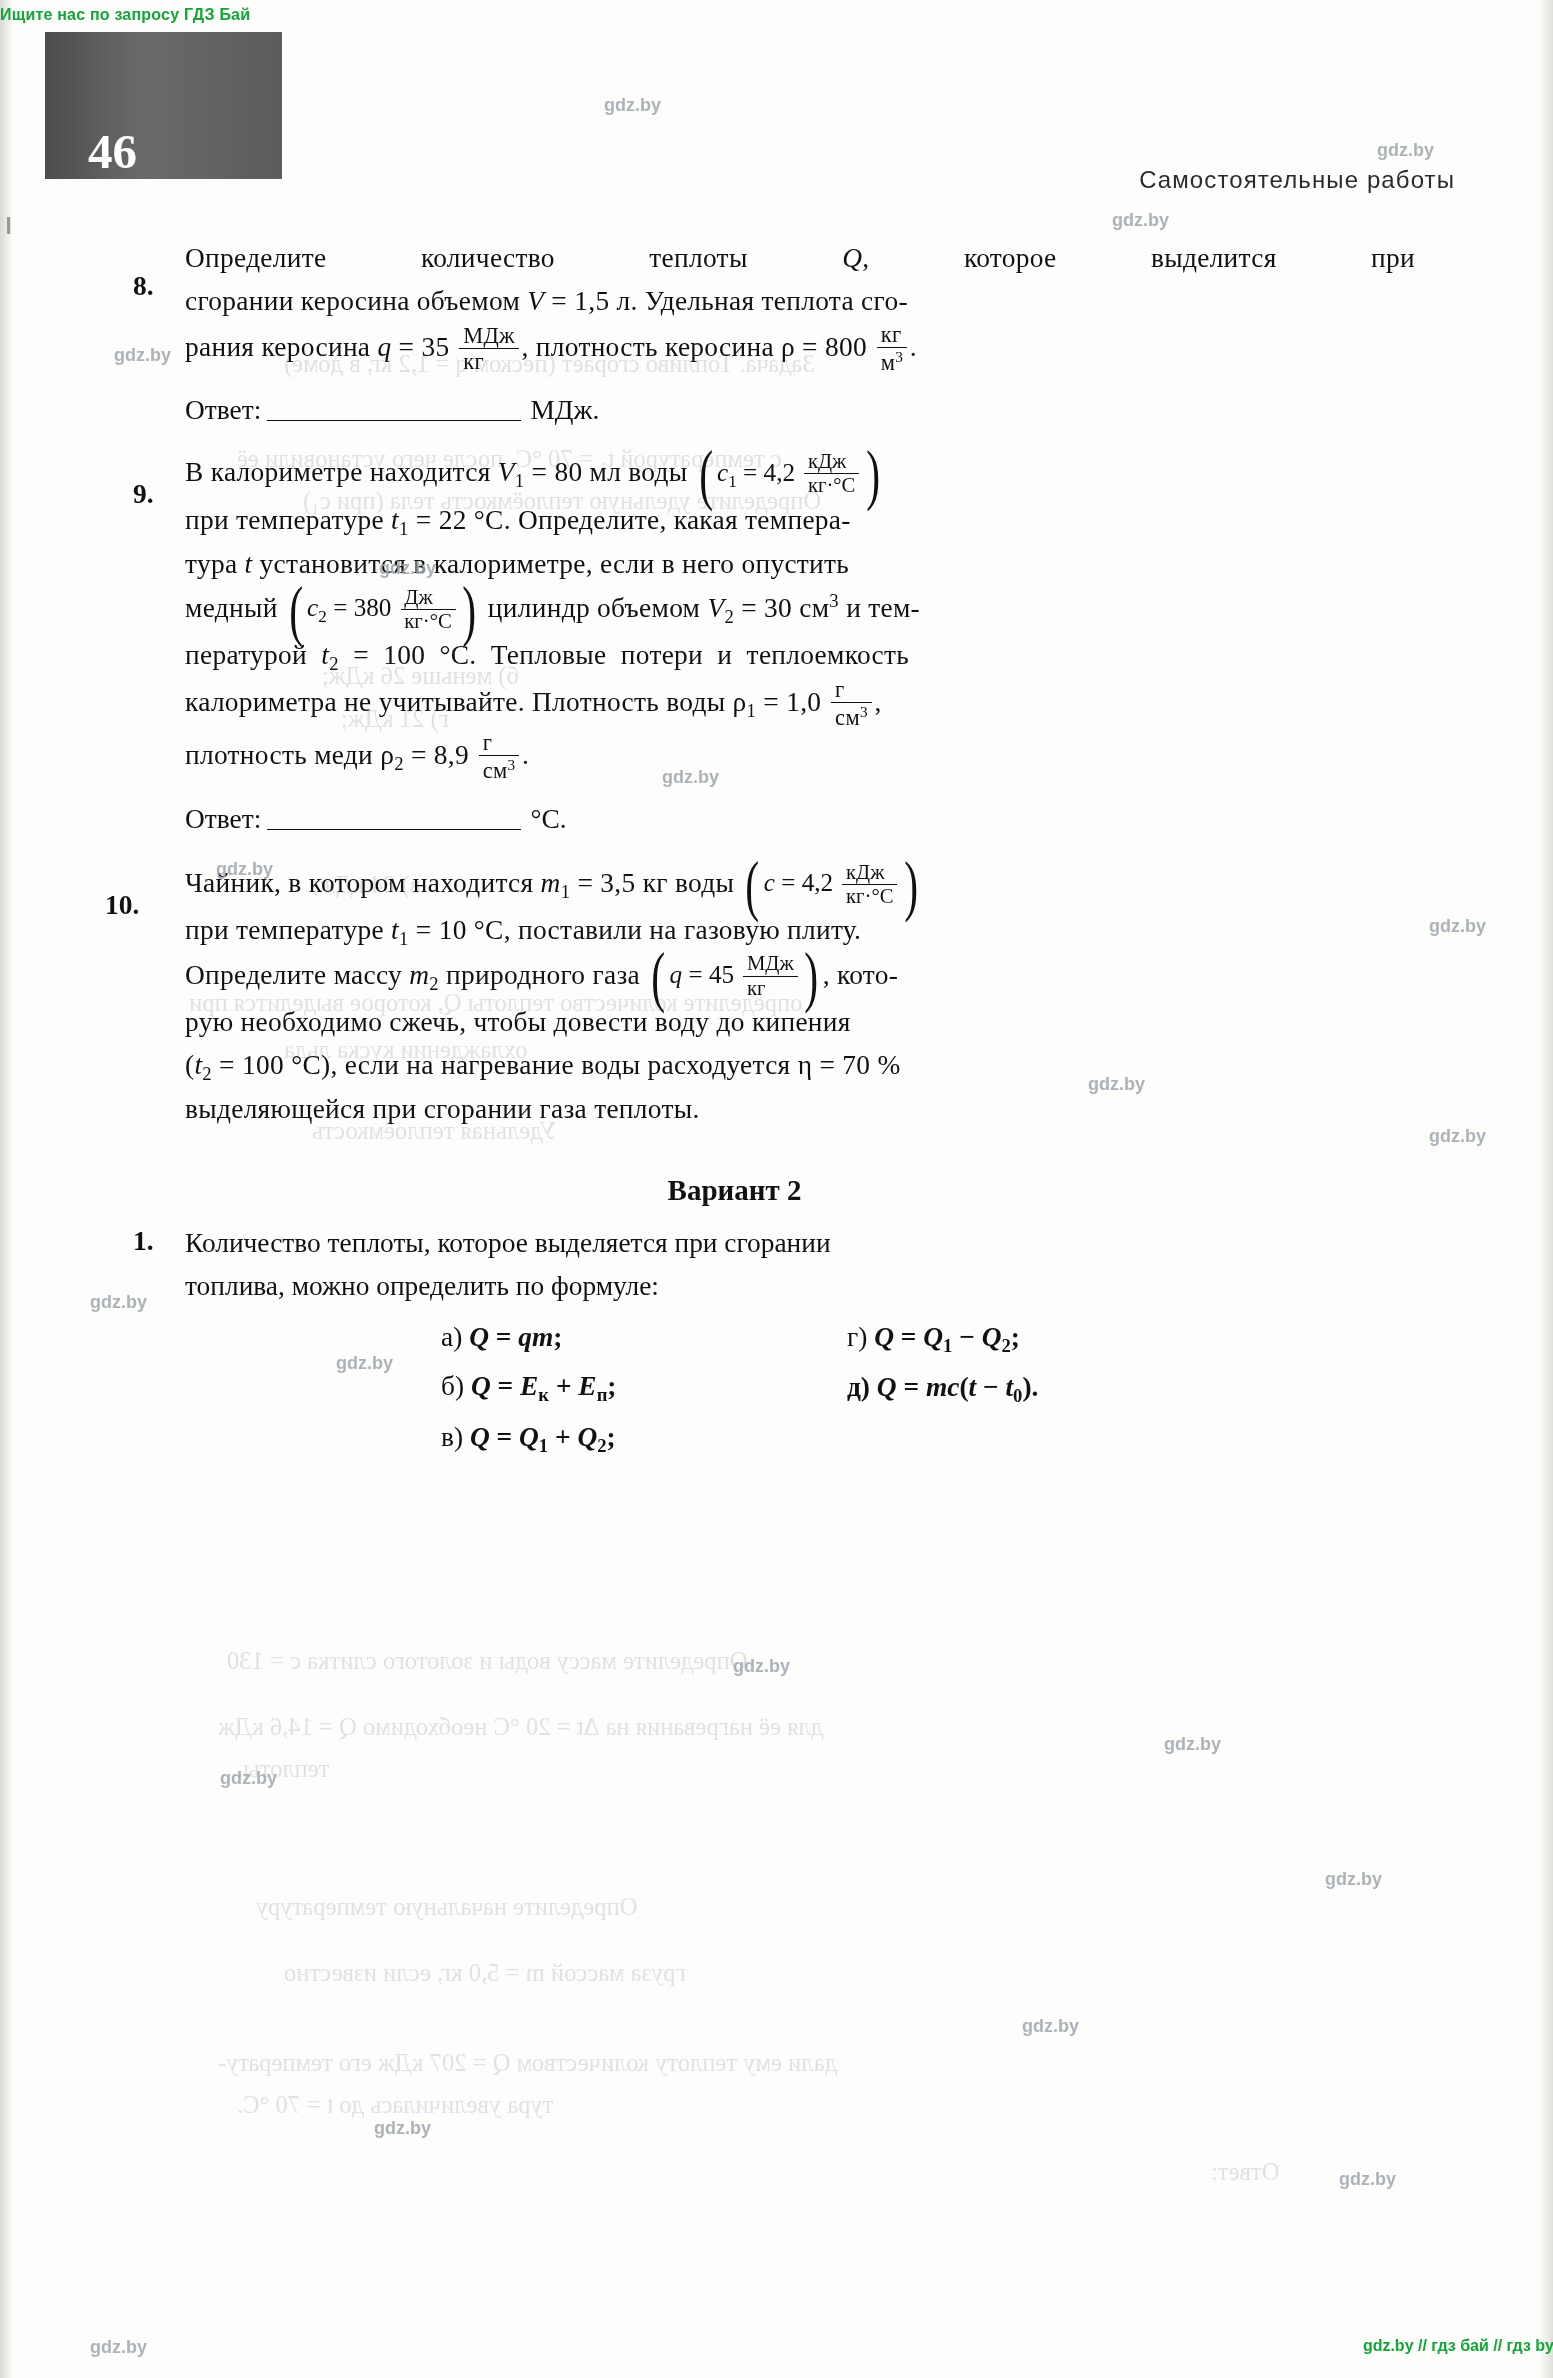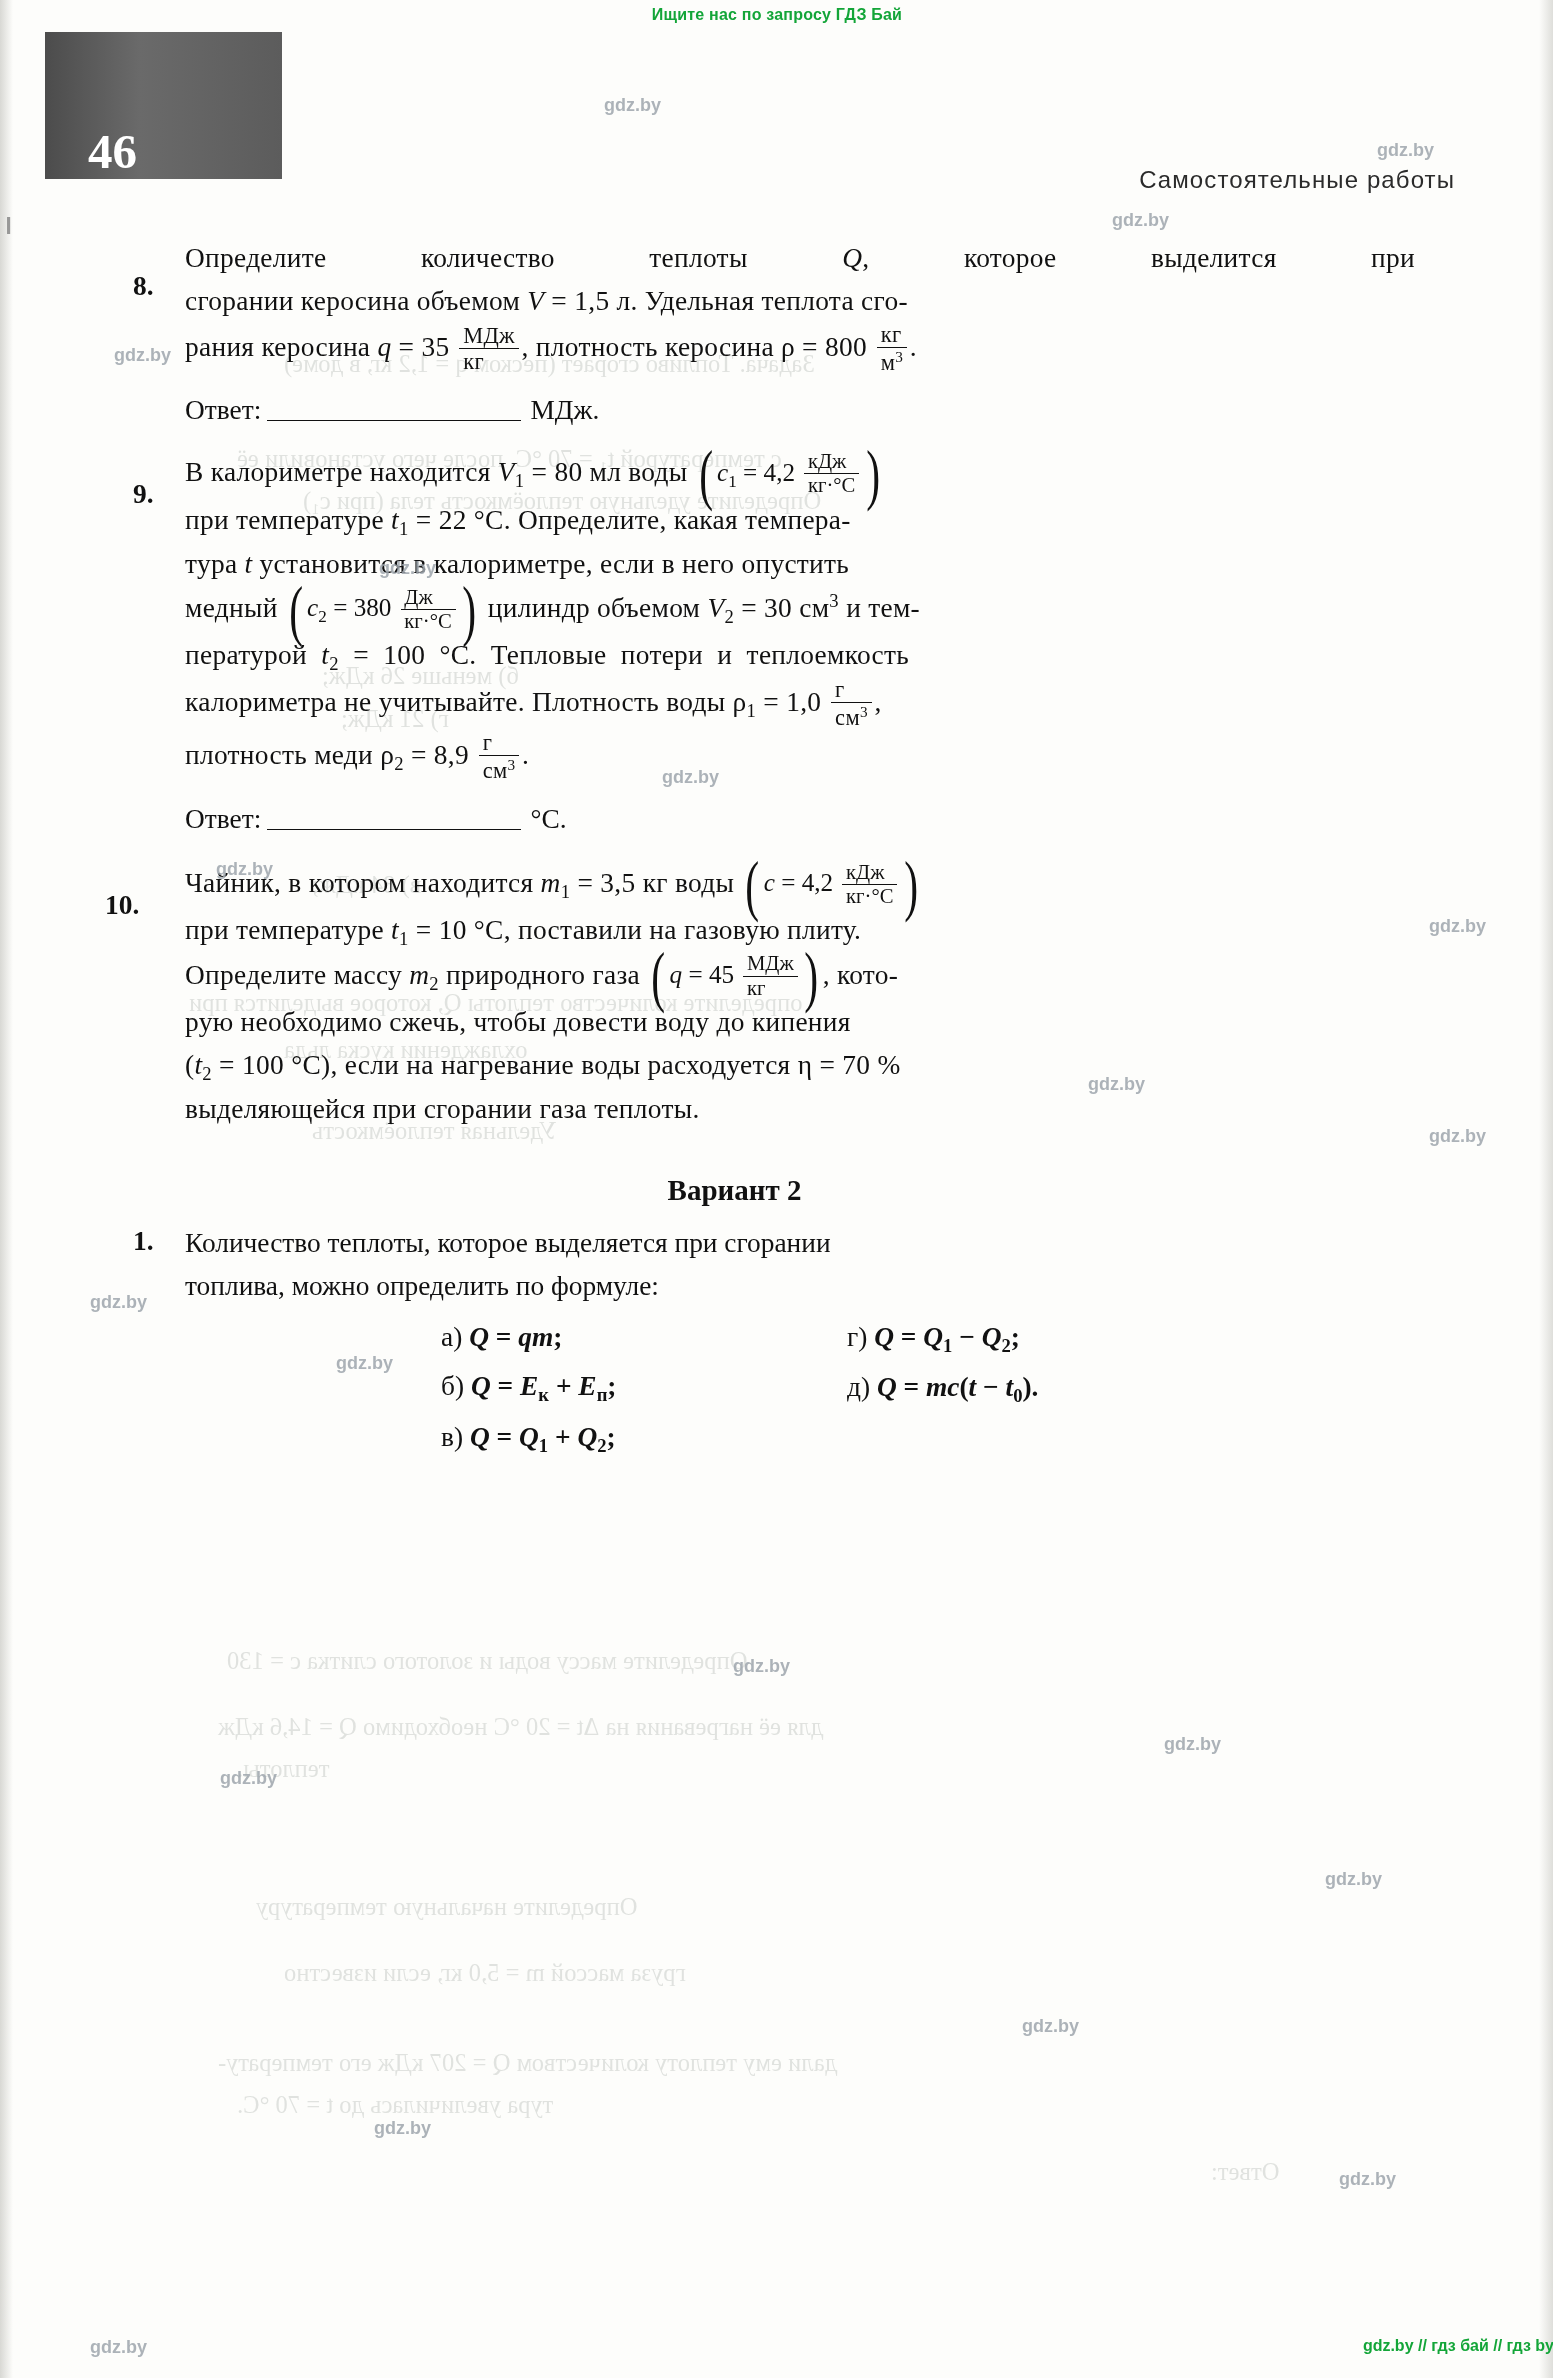--- a/index.html
+++ b/index.html
@@ -18,21 +18,21 @@
     position: absolute;
     inset: 0;
     background: #fdfdfb;
   }
   
   .top-banner {
     position: absolute;
     top: 5.7px;
     left: 0;
     width: 100%;
-    text-align: center;
+    text-align: left;
     font-family: "Liberation Sans", sans-serif;
     font-size: 16px;
     font-weight: bold;
     color: #13a538;
     letter-spacing: 0.2px;
   }
   
   .page-num-block {
     position: absolute;
     left: 45px;
@@ -292,21 +292,21 @@
         <span>топлива, можно определить по формуле:</span>
       </div>
       <div class="opts" style="position:relative; height:142px; margin-top:7.6px;">
         <div class="opt-col-left" style="top:0;">
           <div><span>а)</span> <b><i class="v">Q</i> = <i class="v">qm</i>;</b></div>
           <div style="margin-top:5.7px;"><span>б)</span> <b><i class="v">Q</i> = <i class="v">E</i><span class="sub">к</span> + <i class="v">E</i><span class="sub">п</span>;</b></div>
           <div style="margin-top:5.7px;"><span>в)</span> <b><i class="v">Q</i> = <i class="v">Q</i><span class="sub">1</span> + <i class="v">Q</i><span class="sub">2</span>;</b></div>
         </div>
         <div class="opt-col-right" style="top:0;">
           <div><span>г)</span> <b><i class="v">Q</i> = <i class="v">Q</i><span class="sub">1</span> − <i class="v">Q</i><span class="sub">2</span>;</b></div>
-          <div style="margin-top:5.7px;"><span>д)</span> <b><i class="v">Q</i> = <i class="v">mc</i>(<i class="v">t</i> − <i class="v">t</i><span class="sub">0</span>).</b></div>
+          <div style="margin-top:5.7px;font-weight:bold;"><span>д)</span> <b><i class="v">Q</i> = <i class="v">mc</i>(<i class="v">t</i> − <i class="v">t</i><span class="sub">0</span>).</b></div>
         </div>
       </div>
     </div>
 
   </div>
 
   <div class="wm" style="left:114px; top:345px;">gdz.by</div>
   <div class="wm" style="left:604px; top:95px;">gdz.by</div>
   <div class="wm" style="left:1377px; top:140px;">gdz.by</div>
   <div class="wm" style="left:1112px; top:210px;">gdz.by</div>

